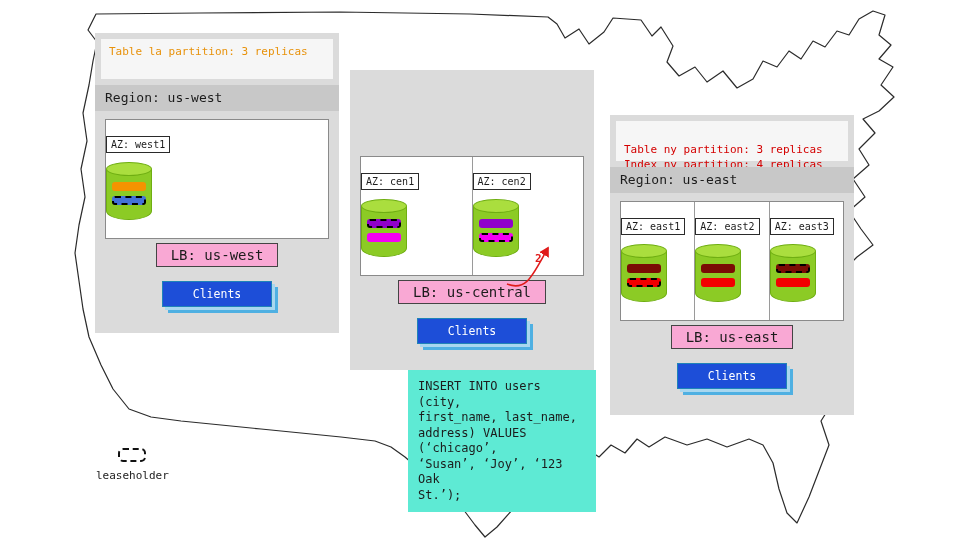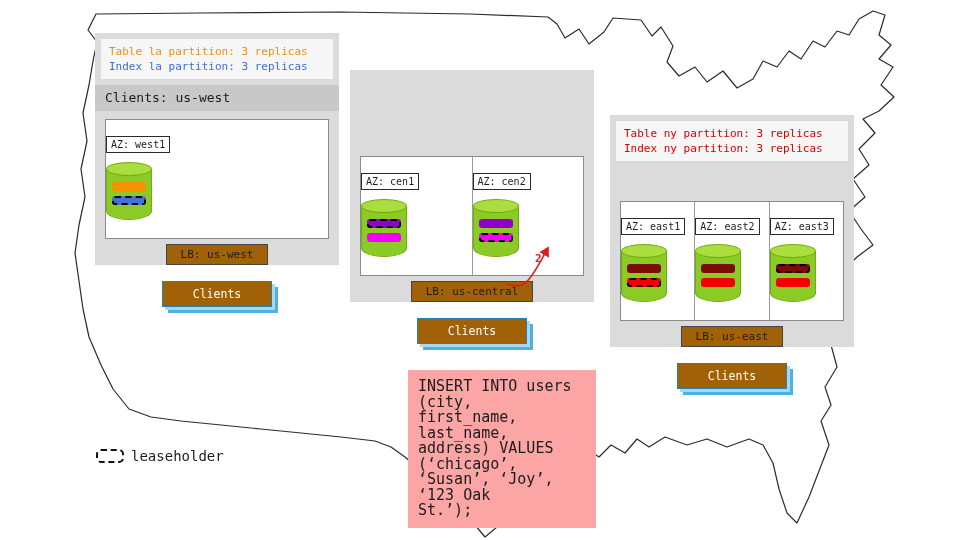--- a/index.html
+++ b/index.html
@@ -2,21 +2,21 @@
 <html><head>
 <meta charset="utf-8">
 <style>
   html,body { margin:0; padding:0; }
   body {
     width:960px; height:540px; position:relative; overflow:hidden;
     background:#ffffff; font-family:"DejaVu Sans Mono", monospace; color:#1c1c1c;
   }
   #map { position:absolute; left:0; top:0; width:960px; height:540px; }
 
-  .panel { position:absolute; width:244px; height:232px; background:#dbdbdb; }
+  .panel { position:absolute; width:244px; height:300px; background:#dbdbdb; }
   #panel-west    { left:95px;  top:33px;  }
   #panel-central { left:350px; top:70px;  }
   #panel-east    { left:610px; top:115px; }
 
   .partition-note {
     position:absolute; top:6px; left:6px; right:6px; height:40px;
     background:#f6f6f6; padding:5px 8px; box-sizing:border-box;
   }
   .pline { font-size:11px; line-height:15px; white-space:nowrap; }
 
@@ -52,62 +52,61 @@
   }
   .bar {
     position:absolute; left:6px; width:34px; height:9px; border-radius:3px;
     z-index:3; box-sizing:border-box;
   }
   .bar1 { top:20px; } .bar2 { top:34px; }
   .bar.leaseholder { border:2px dashed #000; }
 
   .lb-row { position:absolute; top:210px; left:0; right:0; text-align:center; }
   .lb-box {
-    display:inline-block; background:#a16207; border:1px solid #444;
-    font-size:11px; padding:3px 14px;
+    display:inline-block; background:#f9a8d4; border:1px solid #444;
+    font-size:14px; padding:3px 14px;
   }
 
   .clients-row { position:absolute; top:248px; left:0; right:0; text-align:center; }
   .clients-btn {
-    background:#a16207; border:1px solid #1f83b8; color:#fff;
+    background:#1d4ed8; border:1px solid #1f83b8; color:#fff;
     font-family:inherit; font-size:11.5px; padding:5px 30px;
     box-shadow:3px 3px 0 #a8d7ef, 6px 6px 0 #4fb0e2; cursor:pointer;
   }
 
   .sql-note {
-    position:absolute; left:408px; top:370px; width:188px; background:#fca5a5;
-    padding:9px 10px; font-size:15px; line-height:15.5px;
+    position:absolute; left:408px; top:370px; width:188px; background:#5eead4;
+    padding:9px 10px; font-size:12px; line-height:15.5px;
     white-space:pre-line; box-sizing:border-box;
   }
 
   .legend {
     position:absolute; left:96px; top:448px; display:flex; align-items:center;
-    gap:7px; font-size:14px;
+    gap:7px; font-size:11px;flex-direction:column;
   }
   .legend-icon {
     width:24px; height:10px; border:2px dashed #111; border-radius:5px;
     display:inline-block; background:#fff;
   }
 
   #arrow-svg { position:absolute; left:505px; top:240px; width:52px; height:52px; overflow:visible; }
   .arrow-label { position:absolute; left:535px; top:252px; color:#e01b1b; font-size:11px; font-weight:bold; }
 </style>
 </head>
 <body>
 
 <svg id="map" viewBox="0 0 960 540" aria-hidden="true">
   <path d="M97,42 L88,30 L96,14 L200,13 L340,12 L470,14 L548,17 L557,24 L565,38 L579,29 L589,44 L604,32 L613,18 L641,20 L652,36 L661,27 L673,46 L667,62 L679,76 L695,67 L707,82 L723,71 L737,88 L753,79 L763,61 L777,67 L789,51 L801,59 L813,41 L825,47 L837,31 L849,35 L859,19 L873,11 L885,15 L879,35 L891,45 L879,59 L893,67 L881,85 L894,97 L879,111 L863,119 L875,133 L859,149 L869,165 L853,179 L865,197 L849,211 L861,229 L873,245 L857,257 L843,271 L851,289 L837,305 L843,325 L831,345 L837,367 L825,387 L831,405 L821,421 L829,445 L819,471 L809,497 L797,523 L787,513 L779,489 L773,463 L763,445 L749,439 L727,447 L707,439 L687,445 L665,437 L649,447 L637,439 L625,453 L611,445 L599,457 L587,449 L567,457 L549,471 L531,489 L513,509 L497,527 L485,537 L475,525 L463,509 L449,497 L437,481 L421,471 L405,457 L391,447 L375,441 L341,437 L301,433 L261,429 L221,425 L181,421 L151,417 L129,409 L113,389 L101,365 L89,337 L83,309 L79,281 L75,253 L79,225 L85,197 L81,169 L87,141 L83,113 L89,85 L93,61 Z" fill="#ffffff" stroke="#2b2b2b" stroke-width="1.2" stroke-linejoin="round"></path>
 </svg>
 
 <div class="panel" id="panel-west">
   <div class="partition-note">
     <div class="pline" style="color: rgb(232, 146, 11);">Table la partition: 3 replicas</div>
-    <div class="pline" style="color: rgb(59, 111, 212);">Index la partition: 3 replicas</div>
-  </div>
-  <div class="region-title">Clients: us-west</div>
+  </div>
+  <div class="region-title">Region: us-west</div>
   <div class="az-table">
     <div class="az-cell">
       <div class="az-label">AZ: west1</div>
       <div class="cylinder">
         <div class="cyl-top"></div>
         <div class="cyl-body"></div>
         <div class="bar bar1" style="background: rgb(245, 147, 0);"></div>
         <div class="bar bar2 leaseholder" style="background: rgb(68, 114, 216);"></div>
       </div>
     </div>
@@ -144,23 +143,24 @@
   <div class="lb-row">
     <div class="lb-box">LB: us-central</div>
   </div>
   <div class="clients-row">
     <button class="clients-btn">Clients</button>
   </div>
 </div>
 
 <div class="panel" id="panel-east">
   <div class="partition-note">
-    <div class="pline" style="color: rgb(212, 0, 0);">Table ny partition: 3 replicas</div>
-    <div class="pline" style="color: rgb(212, 0, 0);">Index ny partition: 3 replicas</div>
-  </div>
+    <div class="pline" style="color: rgb(212, 0, 0); margin-top: 16px;">Table ny partition: 3 replicas</div>
+    <div class="pline" style="color: rgb(212, 0, 0);">Index ny partition: 4 replicas</div>
+  </div>
+  <div class="region-title">Region: us-east</div>
   <div class="az-table">
     <div class="az-cell">
       <div class="az-label">AZ: east1</div>
       <div class="cylinder">
         <div class="cyl-top"></div>
         <div class="cyl-body"></div>
         <div class="bar bar1" style="background: rgb(122, 12, 4);"></div>
         <div class="bar bar2 leaseholder" style="background: rgb(242, 0, 0);"></div>
       </div>
     </div>

